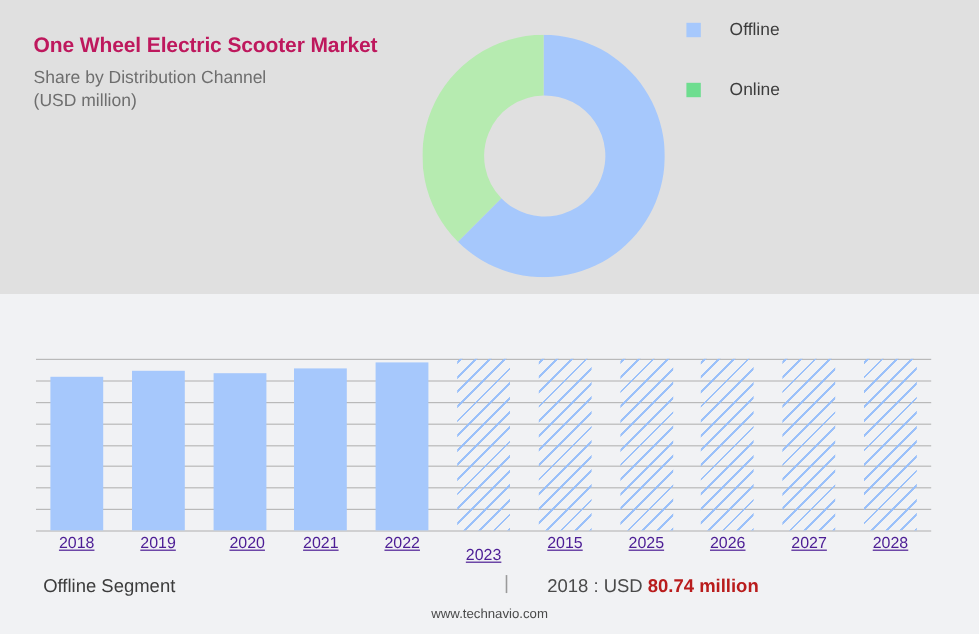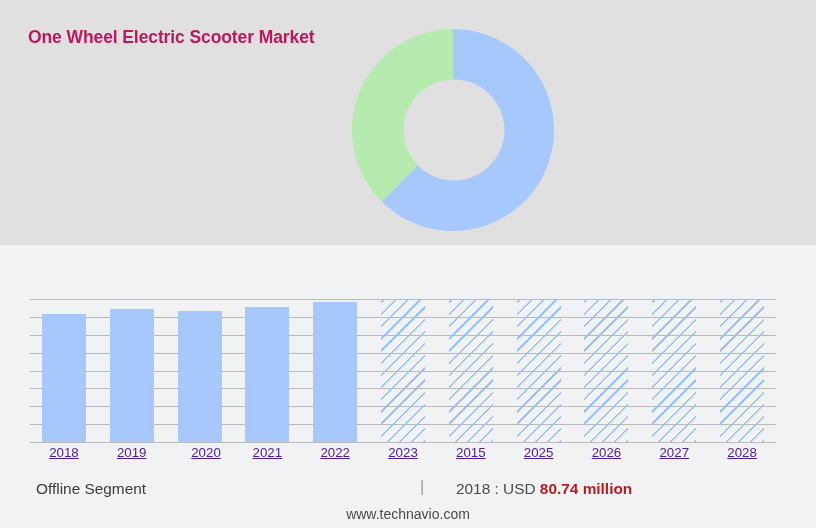--- a/index.html
+++ b/index.html
@@ -97,49 +97,63 @@
     position:absolute;left:420px;top:8px;
     font-size:16px;color:#9a9a9a;
   }
   .foot-right{
     position:absolute;left:456px;top:10px;
     font-size:15.4px;color:#4a4a4a;white-space:nowrap;
   }
   .foot-right b{color:#b91c1c;font-weight:bold;}
   .foot-url{
     position:absolute;left:0;top:36px;width:816px;text-align:center;
-    font-size:14px;color:#4a4a4a;
+    font-size:11px;color:#4a4a4a;
   }
 </style>
 </head>
 <body>
 
 <div class="header">
 
   <div class="title-block">
     <h1 class="title">One Wheel Electric Scooter Market</h1>
+    <p class="subtitle">
+      <span>Share by Distribution Channel</span><br>
+      <span>(USD million)</span>
+    </p>
   </div>
 
   <div class="donut-wrap">
     <svg width="202" height="202" viewBox="0 0 202 202">
 
       <path id="slice-offline" d="M 101 0
                A 101 101 0 1 1 29.58 172.42
                L 65.78 136.22
                A 50.5 50.5 0 1 0 101 50.5
                Z" fill="#A6C8FC"></path>
 
       <path id="slice-online" d="M 29.58 172.42
                A 101 101 0 0 1 101 0
                L 101 50.5
                A 50.5 50.5 0 0 0 65.78 136.22
                Z" fill="#B6EBB0"></path>
     </svg>
   </div>
 
+  <div class="legend">
+    <div class="legend-item">
+      <span class="legend-swatch" id="sw0" style="background: rgb(166, 200, 252);"></span>
+      <span class="legend-label">Offline</span>
+    </div>
+    <div class="legend-item">
+      <span class="legend-swatch" id="sw1" style="background: rgb(110, 221, 143);"></span>
+      <span class="legend-label">Online</span>
+    </div>
+  </div>
 
 </div>
 
 <div class="chart">
   <div class="plot" id="gridlines">
       <div class="gridline" style="top: 0px;"></div>
       <div class="gridline" style="top: 17.875px;"></div>
       <div class="gridline" style="top: 35.75px;"></div>
       <div class="gridline" style="top: 53.625px;"></div>
       <div class="gridline" style="top: 71.5px;"></div>
@@ -182,21 +196,21 @@
       <div class="bar-slot" style="left: 690.091px; height: 143px;">
         <div class="bar-hatch" style="height: 143px;"></div>
       </div>
     </div>
   <div class="xlabels" id="xlabels">
       <div class="xlabel" style="left: -0.090909px;">2018</div>
       <div class="xlabel" style="left: 67.7273px;">2019</div>
       <div class="xlabel" style="left: 142px;">2020</div>
       <div class="xlabel" style="left: 203.364px;">2021</div>
       <div class="xlabel" style="left: 271.182px;">2022</div>
-      <div class="xlabel" style="left: 339px;">2023</div>
+      <div class="xlabel" style="left: 339px; margin-top: 10px;">2023</div>
       <div class="xlabel" style="left: 406.818px;">2015</div>
       <div class="xlabel" style="left: 474.636px;">2025</div>
       <div class="xlabel" style="left: 542.455px;">2026</div>
       <div class="xlabel" style="left: 610.273px;">2027</div>
       <div class="xlabel" style="left: 678.091px;">2028</div>
     </div>
 </div>
 
 <div class="footer">
   <span class="foot-left">Offline Segment</span>

